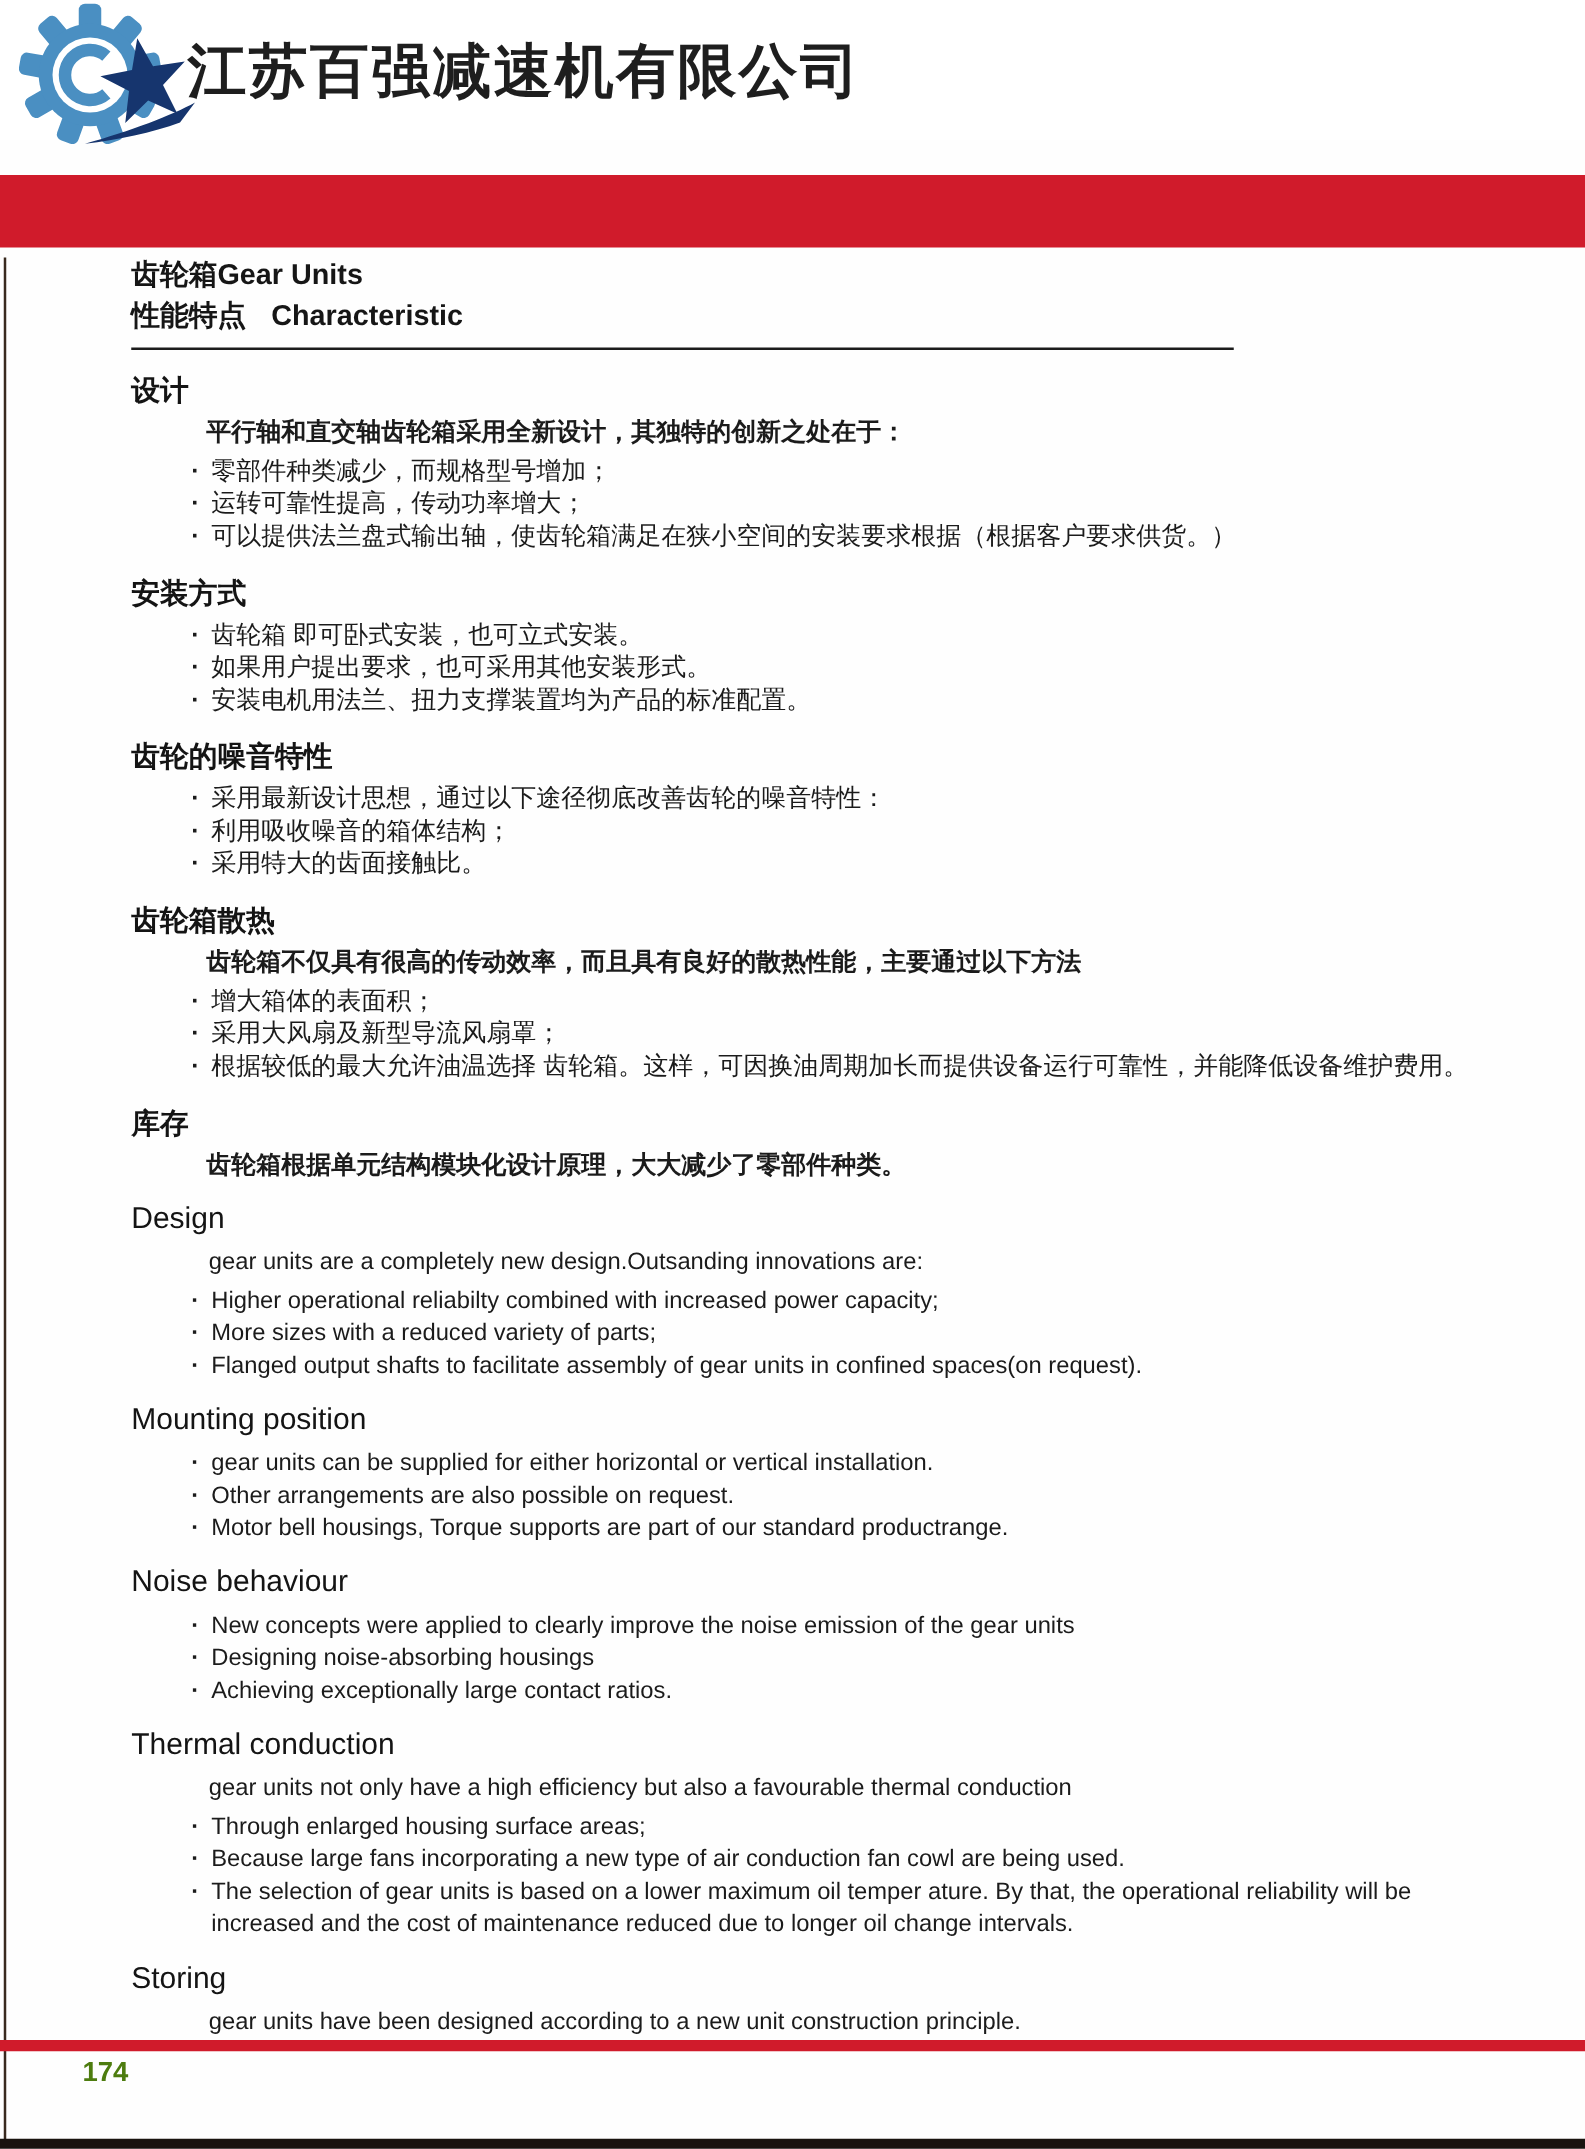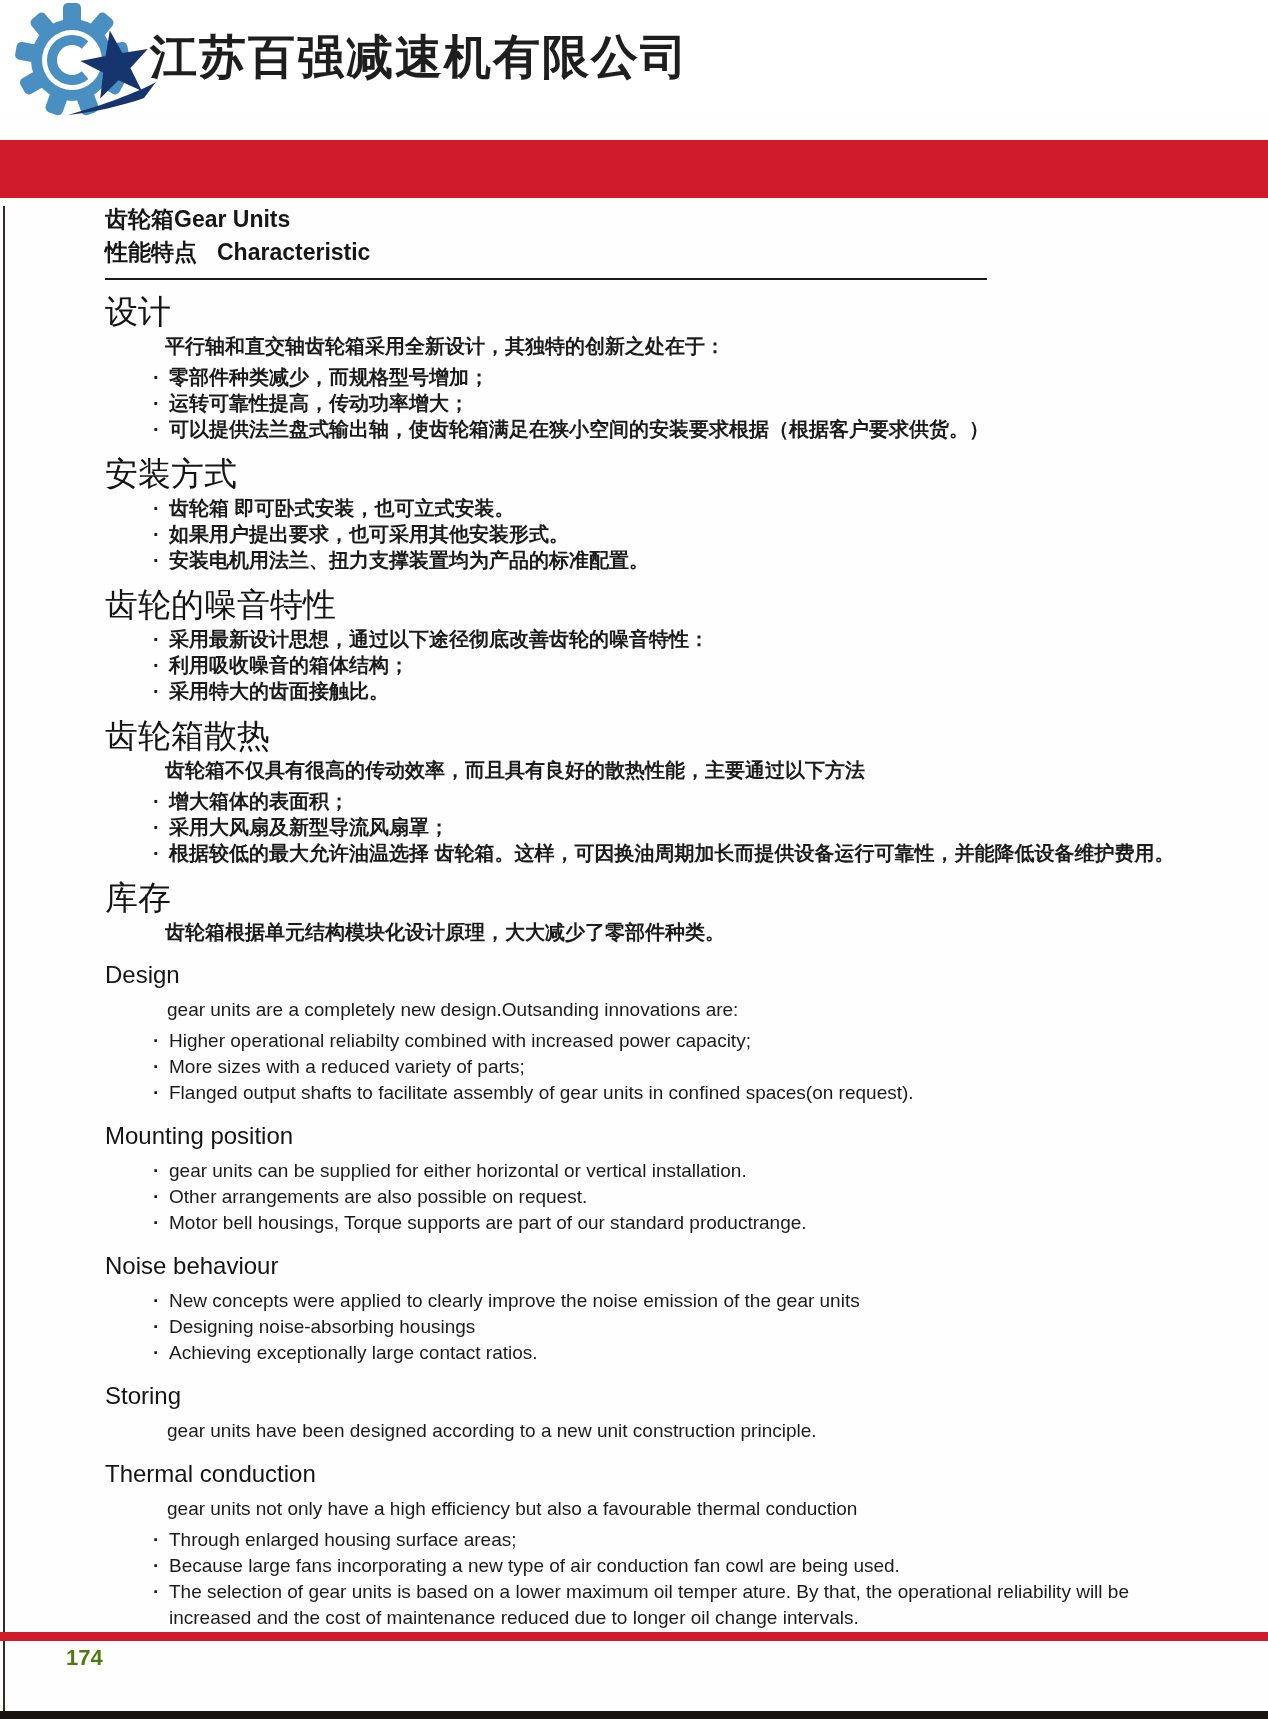--- a/index.html
+++ b/index.html
@@ -26,28 +26,28 @@
   .left-rule{position:absolute;left:3px;top:206px;bottom:7px;width:2px;background:#38291e;}
   
   .content{position:absolute;left:105px;top:203px;width:1075px;}
   .page-title{margin:0 0 0 0;}
   .title-line{font-size:23px;font-weight:700;line-height:33px;color:#161616;}
   .title-en{font-weight:700;}
   .title-en2{font-weight:700;margin-left:20px;text-align:right;}
   .title-rule{border:none;border-top:2px solid #1c1c1c;width:882px;margin:9px 0 4px 0;}
   .section{margin:0;}
   .section h2{color:#141414;}
-  .section.zh h2{font-size:33px;font-weight:400;margin:17px 0 6px 0;line-height:30px;}
+  .section.zh h2{font-size:23px;font-weight:700;margin:17px 0 6px 0;line-height:30px;}
   .section.en h2{font-size:24px;font-weight:400;margin:15px 0 8px 0;line-height:29px;}
   .section .intro{margin:0 0 5px 0;}
   .section.zh .intro{padding-left:60px;font-size:20px;font-weight:700;line-height:26px;}
   .section.en .intro{padding-left:62px;font-size:19px;font-weight:400;line-height:26px;}
   .section ul{list-style:none;margin:0;padding:0 0 0 48px;}
   .section li{position:relative;padding-left:16px;}
-  .section.zh li{font-size:20px;font-weight:700;line-height:26px;}
+  .section.zh li{font-size:20px;font-weight:400;line-height:26px;}
   .section.en li{font-size:19px;font-weight:400;line-height:26px;}
   .section li::before{content:"\00B7";position:absolute;left:0;top:0;font-weight:700;}
   
   .footer-rule{position:absolute;left:0;right:0;top:1632px;height:9px;background:#d01b2b;}
   .page-number{position:absolute;left:66px;top:1645px;font-size:22px;font-weight:700;color:#4d7c0f;}
   .bottom-bar{position:absolute;left:0;right:0;bottom:0;height:8px;background:#19130f;}
 </style>
 </head>
 <body>
 
@@ -148,30 +148,30 @@
       </section>
       <section class="section en">
         <h2>Noise behaviour</h2>
         <ul>
           <li>New concepts were applied to clearly improve the noise emission of the gear units</li>
           <li>Designing noise-absorbing housings</li>
           <li>Achieving exceptionally large contact ratios.</li>
         </ul>
       </section>
       <section class="section en">
-        <h2>Storing</h2>
-        <p class="intro">gear units have been designed according to a new unit construction principle.</p>
-      </section>
-      <section class="section en">
         <h2>Thermal conduction</h2>
         <p class="intro">gear units not only have a high efficiency but also a favourable thermal conduction</p>
         <ul>
           <li>Through enlarged housing surface areas;</li>
           <li>Because large fans incorporating a new type of air conduction fan cowl are being used.</li>
           <li>The selection of gear units is based on a lower maximum oil temper ature. By that, the operational reliability will be increased and the cost of maintenance reduced due to longer oil change intervals.</li>
         </ul>
+      </section>
+      <section class="section en">
+        <h2>Storing</h2>
+        <p class="intro">gear units have been designed according to a new unit construction principle.</p>
       </section>
     </div>
 </div>
 
 <div class="footer-rule"></div>
 <div class="page-number">174</div>
 <div class="bottom-bar"></div>
 
 </body></html>

